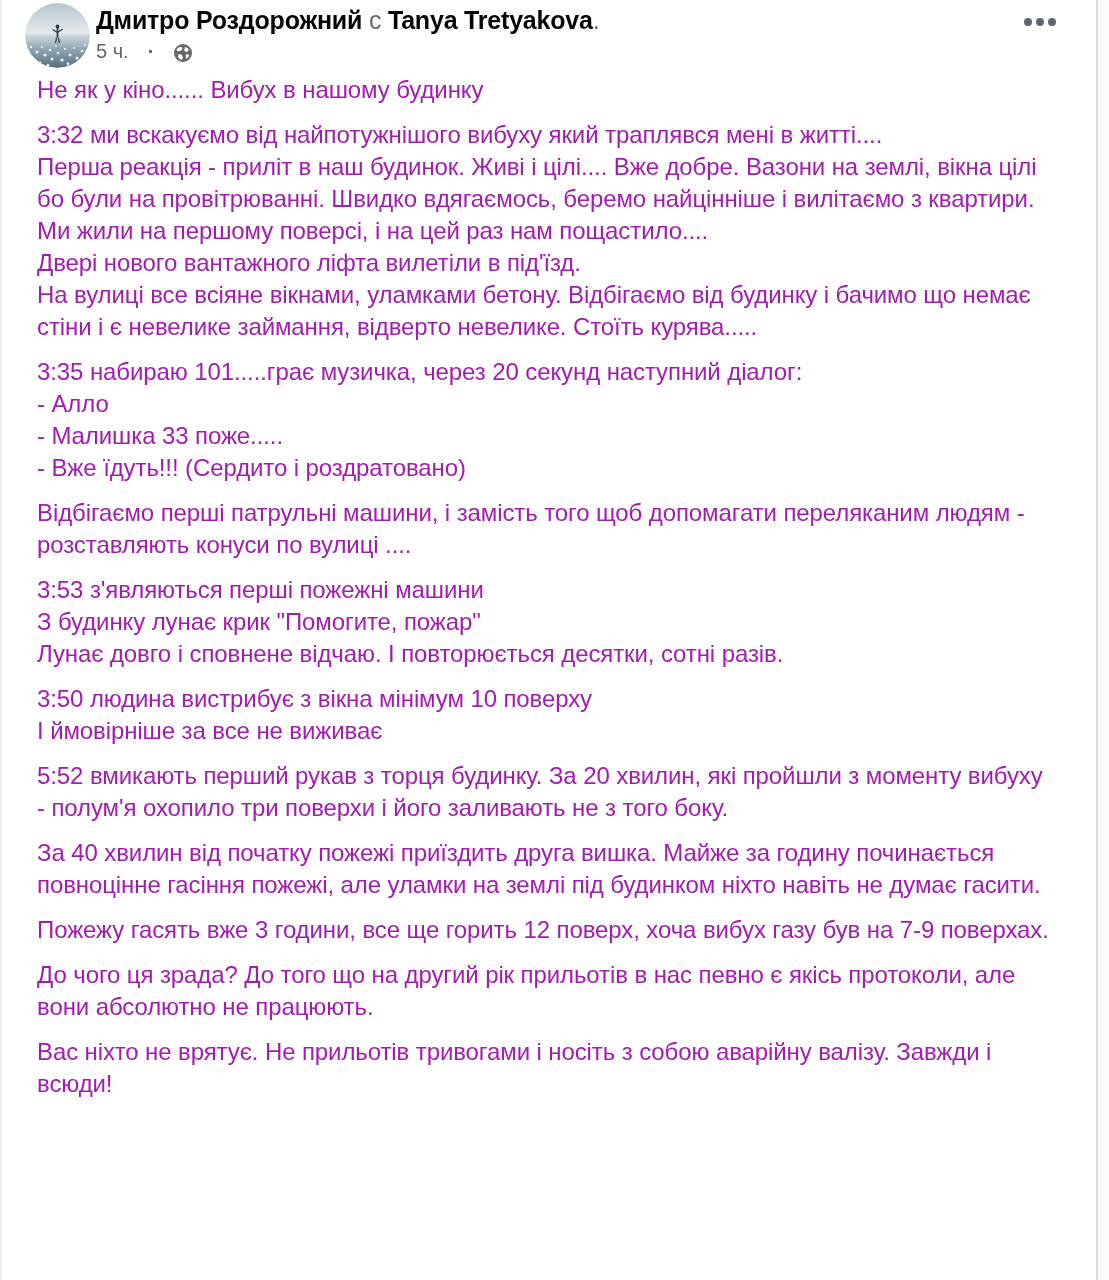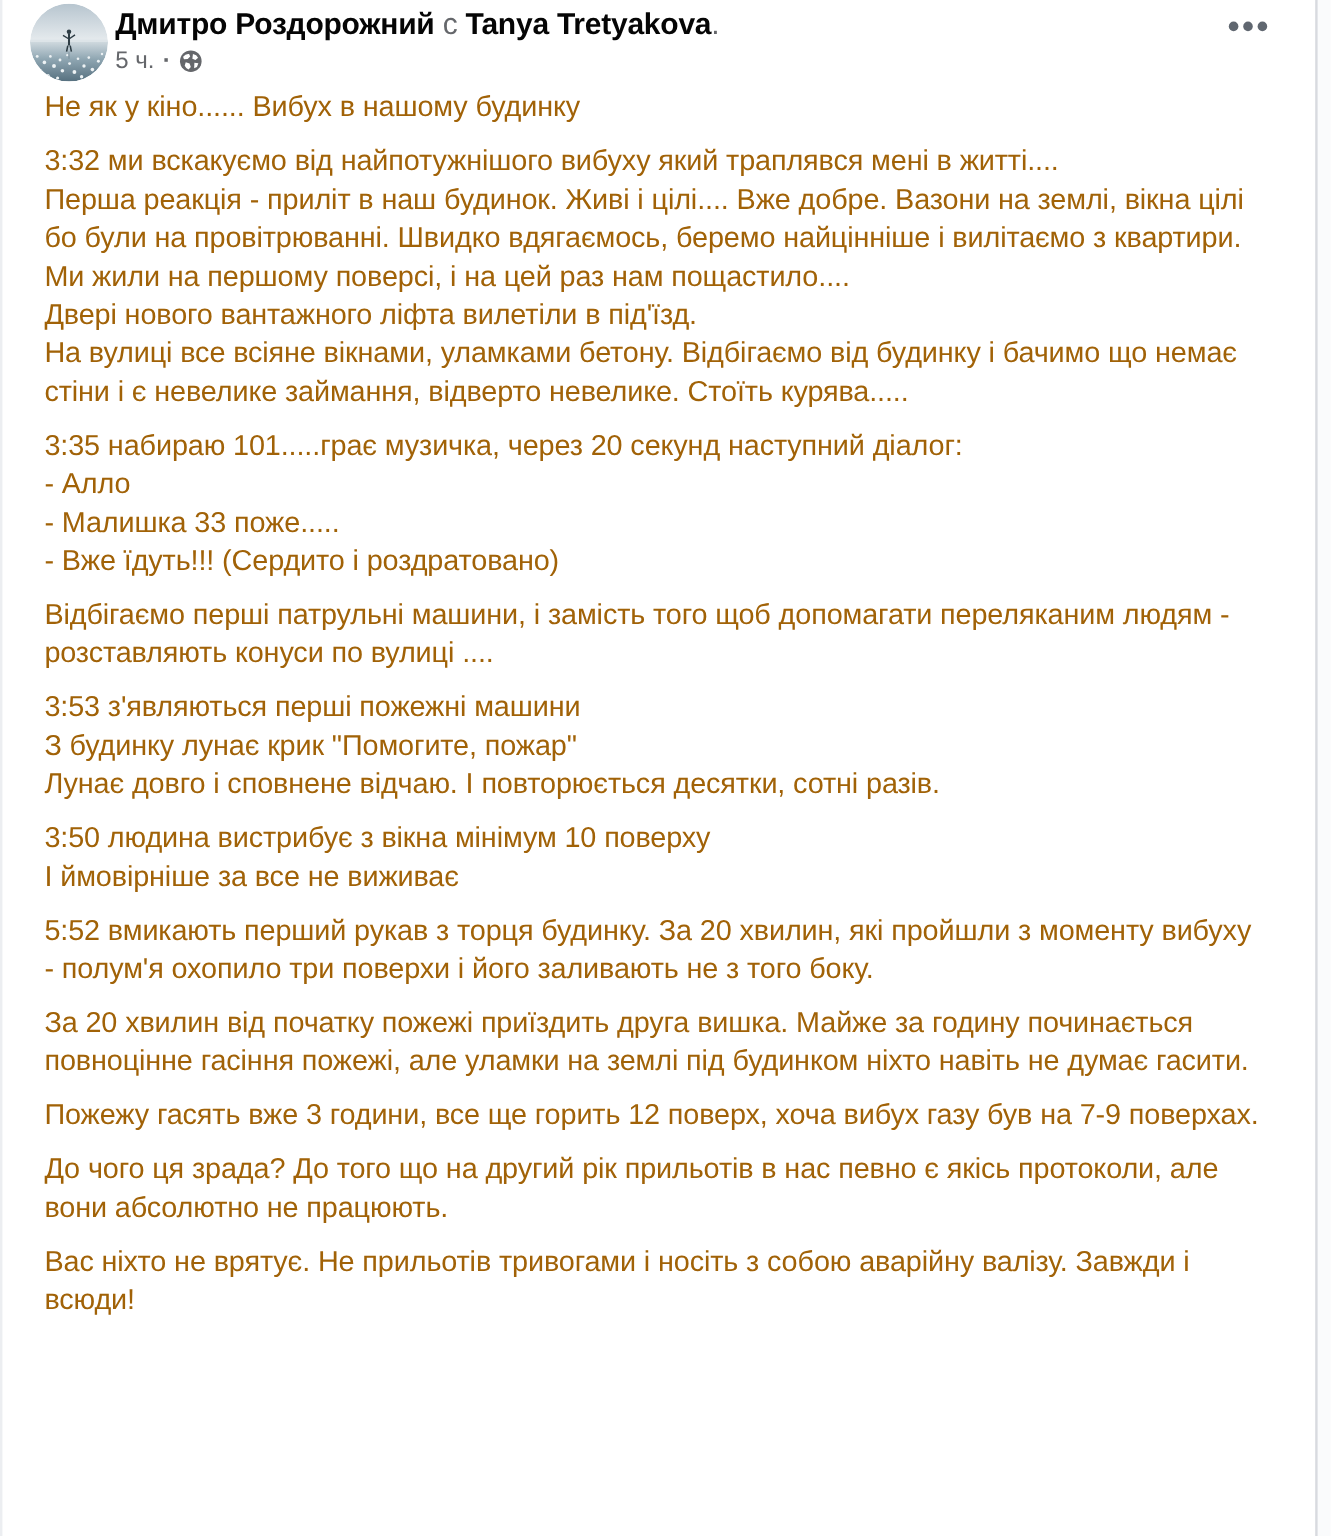--- a/index.html
+++ b/index.html
@@ -29,33 +29,33 @@
     overflow: hidden; flex: 0 0 65px; cursor: pointer;
   }
   .header-text { margin-left: 6px; padding-top: 2px; }
   .author-line {
     font-size: 25px; font-weight: 700; color: #050505;
     letter-spacing: -0.2px; line-height: 30px; white-space: nowrap;
   }
   .connector { font-weight: 400; color: #65676b; }
   .meta-line {
     margin-top: 4px; font-size: 20px; color: #65676b;
-    display: flex; align-items: center; gap: 7px; line-height: 24px;
+    display: flex; align-items: flex-end; gap: 19px; line-height: 24px;
   }
   .meta-sep { font-weight: 700; }
   .menu-btn {
     position: absolute; top: 12px; right: 47px;
     display: flex; gap: 4px; padding: 6px; cursor: pointer;
   }
   .menu-btn .dot {
     width: 8px; height: 8px; border-radius: 50%; background: #606770;
   }
   .post-body {
     position: absolute; top: 74px; left: 37px; width: 1015px;
-    font-size: 24px; line-height: 32px; color: #a16207;
+    font-size: 24px; line-height: 32px; color: #a21caf;
     letter-spacing: -0.1px;
   }
   .post-body p { margin: 0 0 13px 0; white-space: pre-line; }
   .globe-icon-wrap { display: inline-flex; }
 </style>
 </head>
 <body>
 
 <div class="edge-left"></div>
 
@@ -153,19 +153,19 @@
 - Алло
 - Малишка 33 поже.....
 - Вже їдуть!!! (Сердито і роздратовано)</p>
   <p>Відбігаємо перші патрульні машини, і замість того щоб допомагати переляканим людям - розставляють конуси по вулиці ....</p>
   <p>3:53 з'являються перші пожежні машини
 З будинку лунає крик "Помогите, пожар"
 Лунає довго і сповнене відчаю. І повторюється десятки, сотні разів.</p>
   <p>3:50 людина вистрибує з вікна мінімум 10 поверху
 І ймовірніше за все не виживає</p>
   <p>5:52 вмикають перший рукав з торця будинку. За 20 хвилин, які пройшли з моменту вибуху - полум'я охопило три поверхи і його заливають не з того боку.</p>
-  <p>За 20 хвилин від початку пожежі приїздить друга вишка. Майже за годину починається повноцінне гасіння пожежі, але уламки на землі під будинком ніхто навіть не думає гасити.</p>
+  <p>За 40 хвилин від початку пожежі приїздить друга вишка. Майже за годину починається повноцінне гасіння пожежі, але уламки на землі під будинком ніхто навіть не думає гасити.</p>
   <p>Пожежу гасять вже 3 години, все ще горить 12 поверх, хоча вибух газу був на 7-9 поверхах.</p>
   <p>До чого ця зрада? До того що на другий рік прильотів в нас певно є якісь протоколи, але вони абсолютно не працюють.</p>
   <p>Вас ніхто не врятує. Не прильотів тривогами і носіть з собою аварійну валізу. Завжди і всюди!</p>
 </div>
 
 <div class="edge-right"></div>
 
 </body></html>

